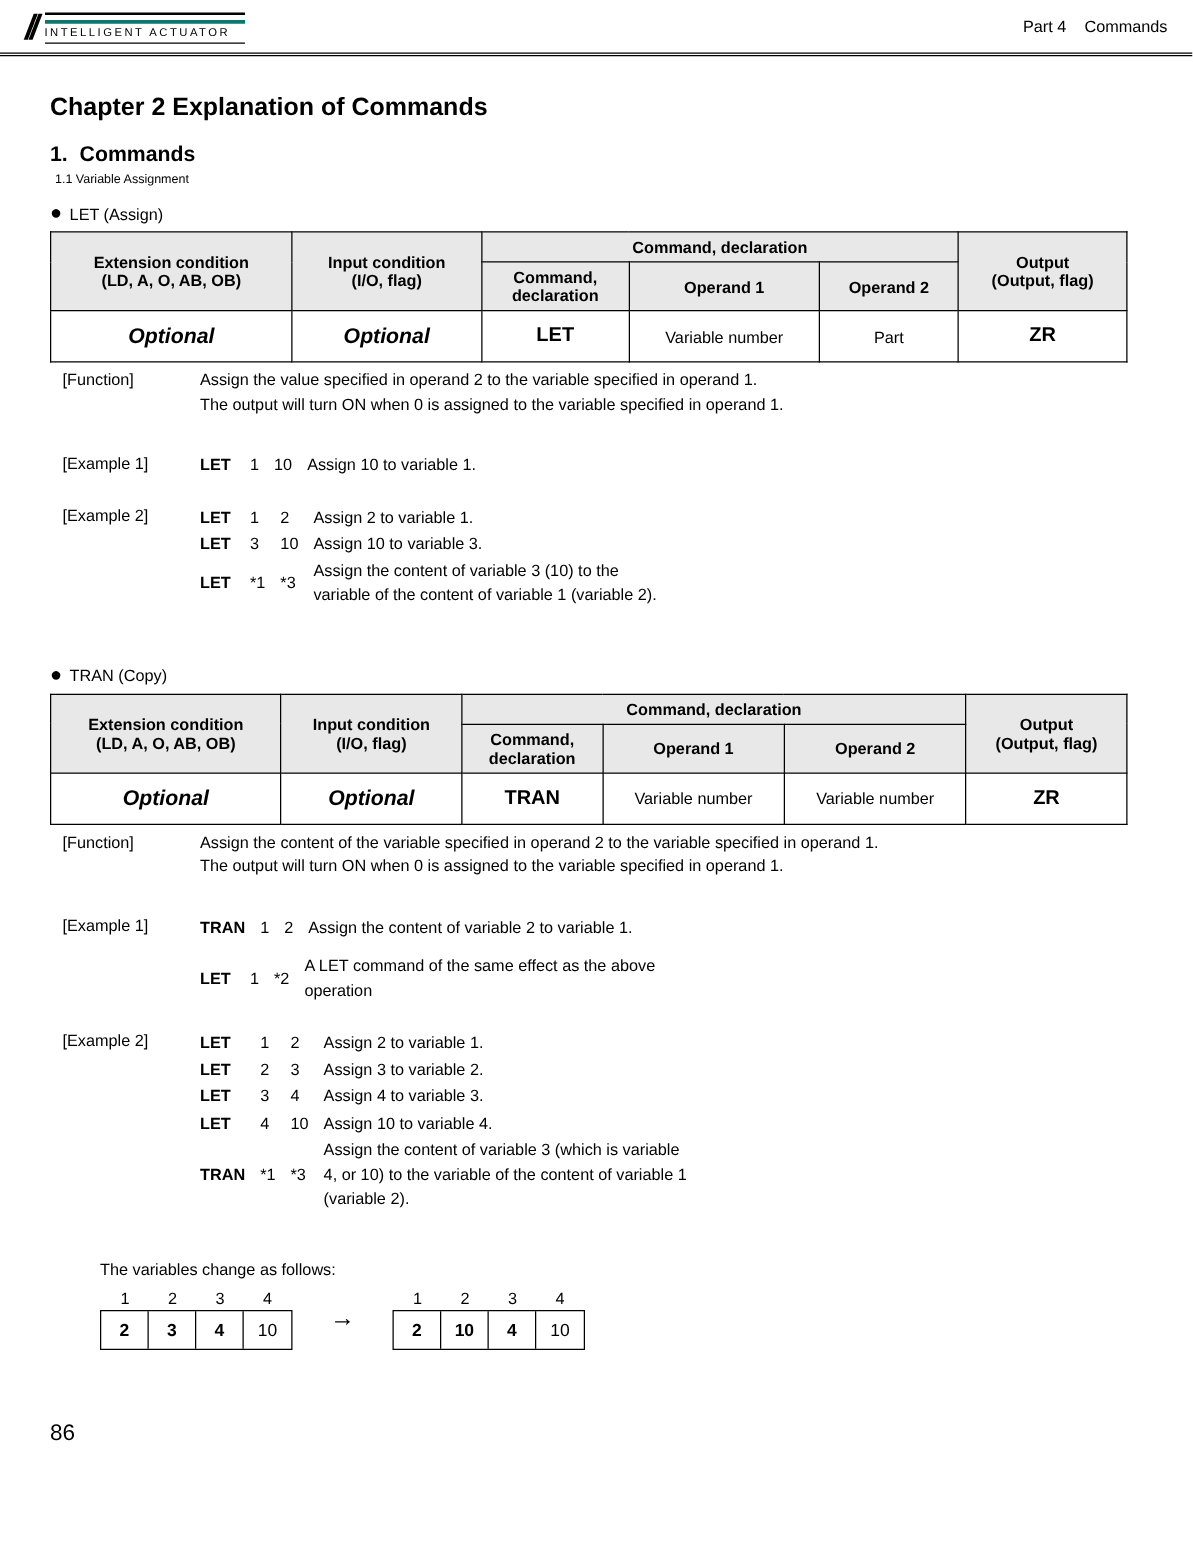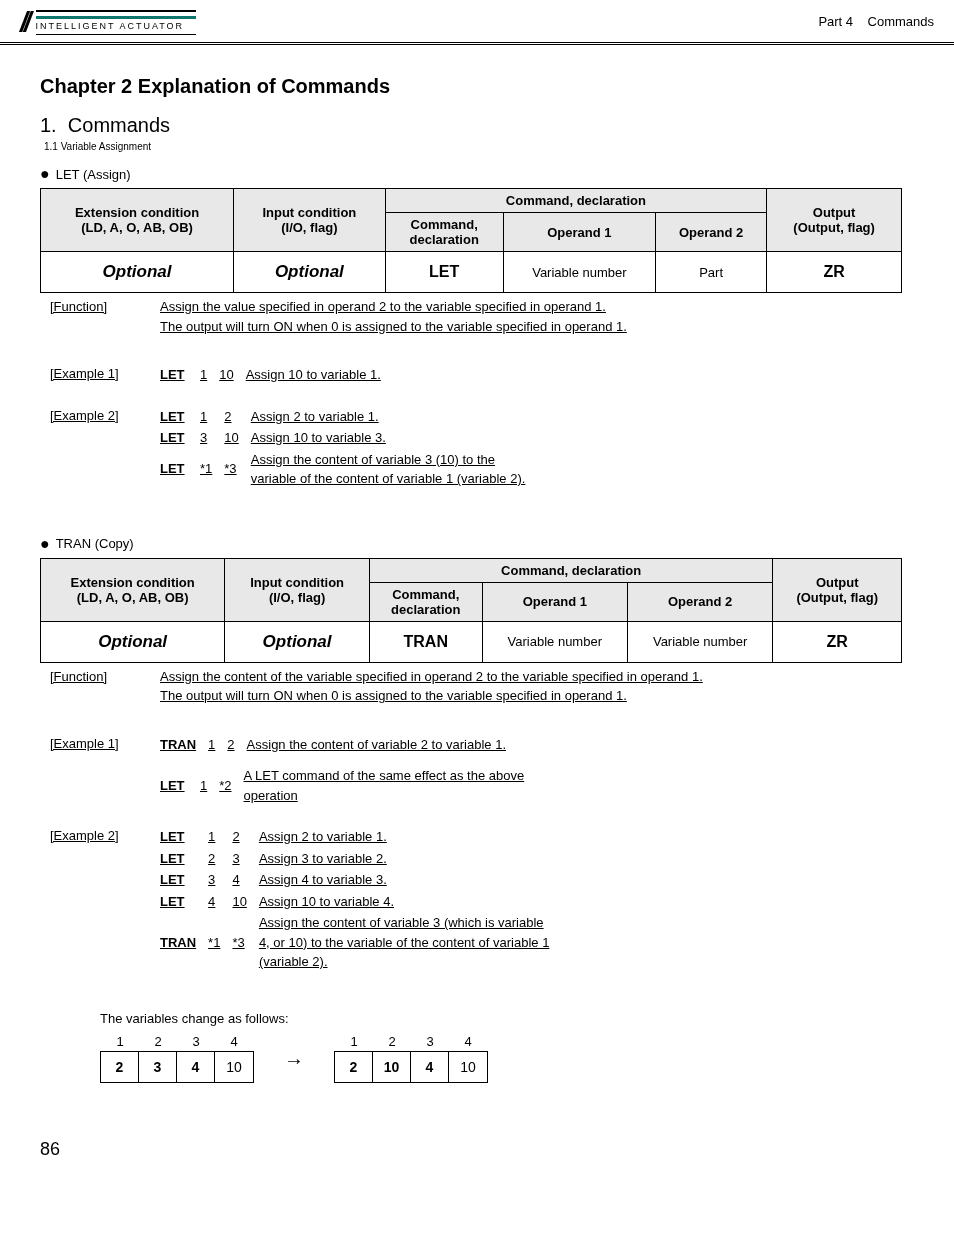--- a/index.html
+++ b/index.html
@@ -56,22 +56,22 @@
     }
 
     .chapter-title {
       font-size: 20px;
       font-weight: bold;
       margin-bottom: 16px;
       margin-top: 10px;
     }
 
     .section-title {
-      font-size: 20px;
-      font-weight: normal;
+      font-size: 17px;
+      font-weight: bold;
       margin-bottom: 4px;
     }
 
     .subsection-title {
       font-size: 10px;
       margin-bottom: 14px;
       margin-left: 4px;
     }
 
     .command-header {
@@ -114,21 +114,20 @@
       padding: 10px 4px;
       font-style: italic;
     }
 
     
     .info-block {
       display: grid;
       grid-template-columns: 110px 1fr;
       margin-bottom: 10px;
       margin-left: 10px;
-      text-decoration: underline;
     }
     .info-label {
       font-size: 13px;
       padding-top: 2px;
     }
     .info-content {
       font-size: 13px;
       line-height: 1.5;
     }
 
@@ -144,21 +143,21 @@
       font-size: 13px;
     }
     .example-table td:first-child {
       font-weight: bold;
       min-width: 40px;
     }
 
     
     .vars-section {
       margin-top: 10px;
-      margin-left: 60px;
+      margin-left: 40px;
     }
     .vars-label {
       font-size: 13px;
       margin-bottom: 8px;
     }
     .vars-display {
       display: flex;
       align-items: center;
       gap: 20px;
     }

